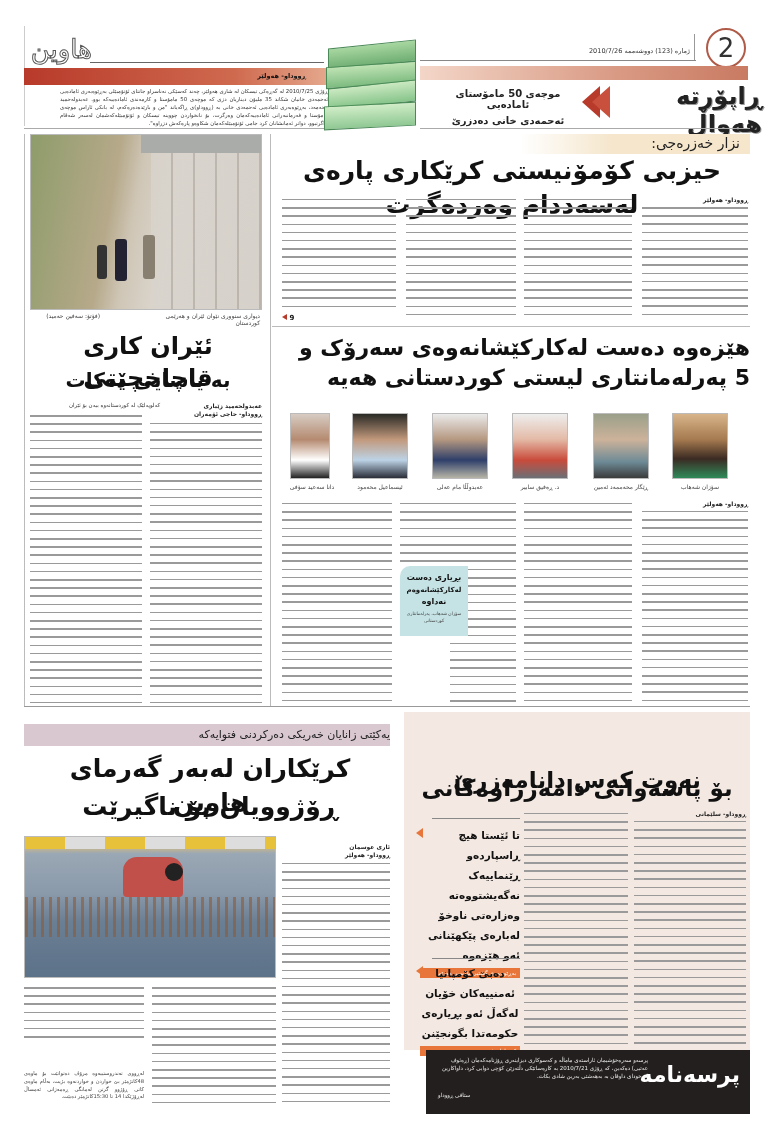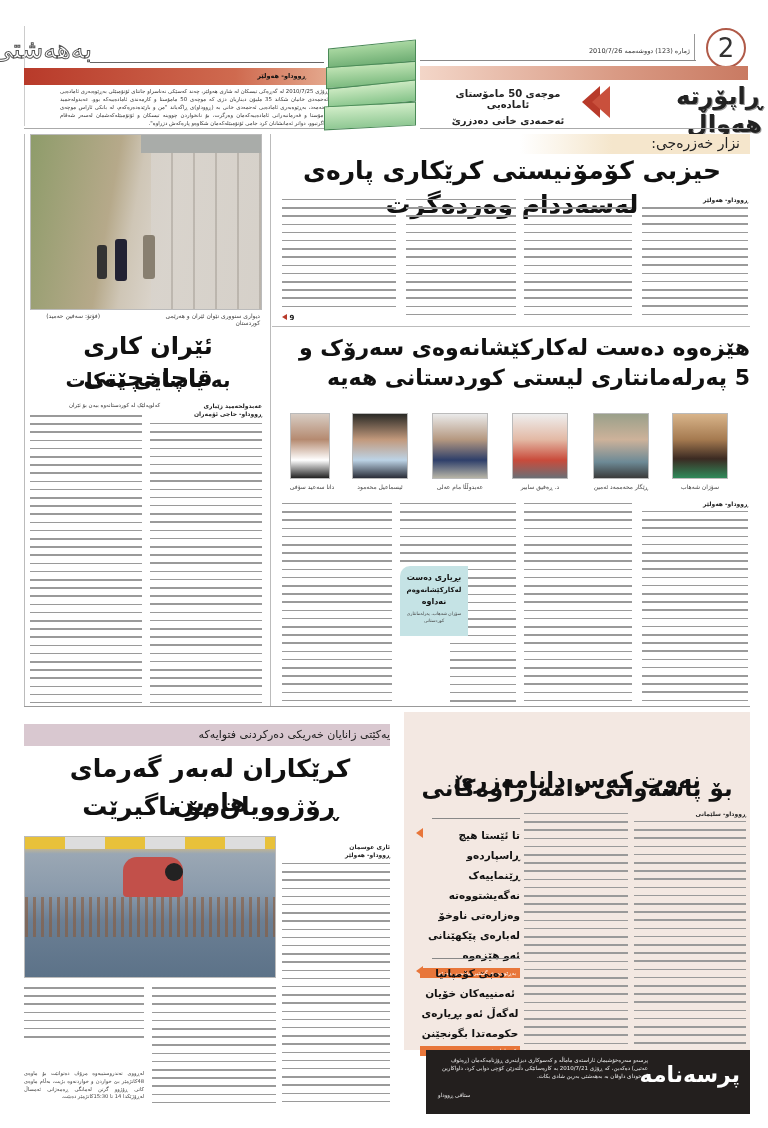--- a/index.html
+++ b/index.html
@@ -13,21 +13,21 @@
   .caption { position: absolute; font-size: 6px; color: #444; direction: rtl; }
   .hr { position: absolute; height: 1px; background: #999; }
   .vr { position: absolute; width: 1px; background: #bbb; }
 </style>
 </head>
 <body>
 
 <div class="abs" style="left:0;top:0;width:768px;height:128px;">
 
   <div class="abs" style="left:28px;top:34px;width:64px;height:30px;">
-    <span style="font-family:'DejaVu Serif',serif;font-size:26px;color:#fff;-webkit-text-stroke:1px #555;direction:rtl;display:block;">بەهەشتی</span>
+    <span style="font-family:'DejaVu Serif',serif;font-size:26px;color:#fff;-webkit-text-stroke:1px #555;direction:rtl;display:block;">هاوین</span>
   </div>
   <div class="vr" style="left:24px;top:26px;height:100px;background:#ccc;"></div>
   <div class="hr" style="left:90px;top:62px;width:234px;background:#666;"></div>
 
   <div class="abs" style="left:24px;top:68px;width:302px;height:17px;background:linear-gradient(to right,#b83a2a,#cf6a4f 70%,#e4a78c);">
     <span class="abs rtl" style="right:20px;top:4px;font-size:6.5px;color:#111;font-weight:bold;">ڕووداو- هەولێر</span>
   </div>
   <div class="abs rtl" style="left:60px;top:87px;width:268px;height:40px;font-size:5.4px;line-height:8px;color:#333;overflow:hidden;text-align:justify;">ڕۆژی 2010/7/25 لە گەڕەکی تیسکان لە شاری هەولێر، چەند کەسێکی نەناسراو جانتای ئۆتۆمبێلی بەڕێوەبەری ئامادەیی ئەحمەدی خانیان شکاند 35 ملیۆن دیناریان دزی کە موچەی 50 مامۆستا و کارمەندی ئامادەییەکە بوو. عەبدولەحمید محەمەد، بەڕێوەبەری ئامادەیی ئەحمەدی خانی بە (ڕووداو)ی ڕاگەیاند "من و بارێدەدەرەکەم، لە بانکی ئاراس موچەی مامۆستا و فەرمانبەرانی ئامادەییەکەمان وەرگرت، بۆ نانخواردن چووینە تیسکان و ئۆتۆمبێلەکەشمان لەسەر شەقام ڕاگرتبوو، دواتر ئەمانشانان کرد جامی ئۆتۆمبێلەکەمان شکاوەو پارەکەش دزراوە".</div>
   <div class="hr" style="left:24px;top:128px;width:300px;background:#aaa;"></div>
 

